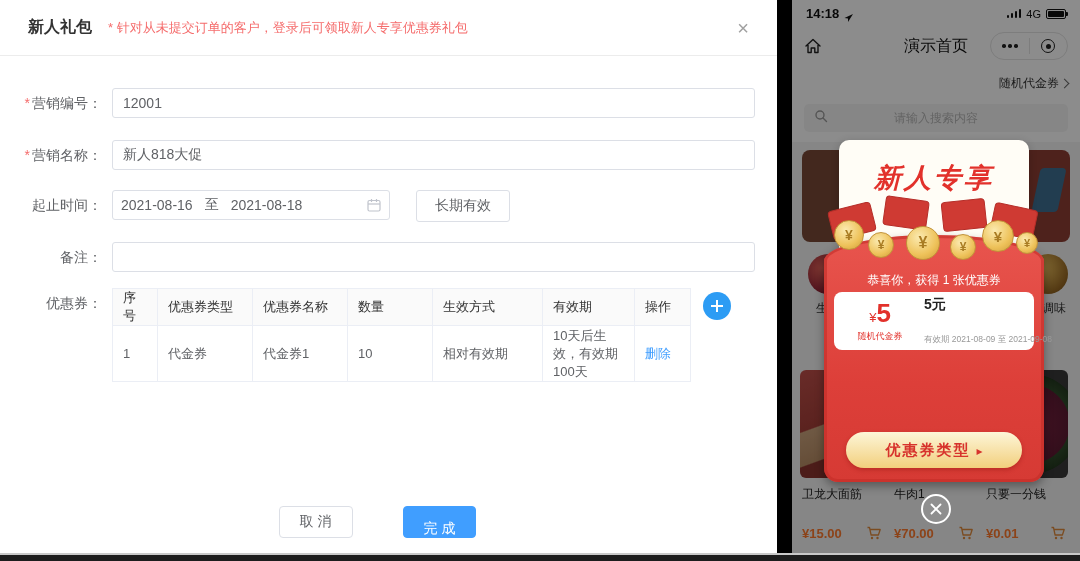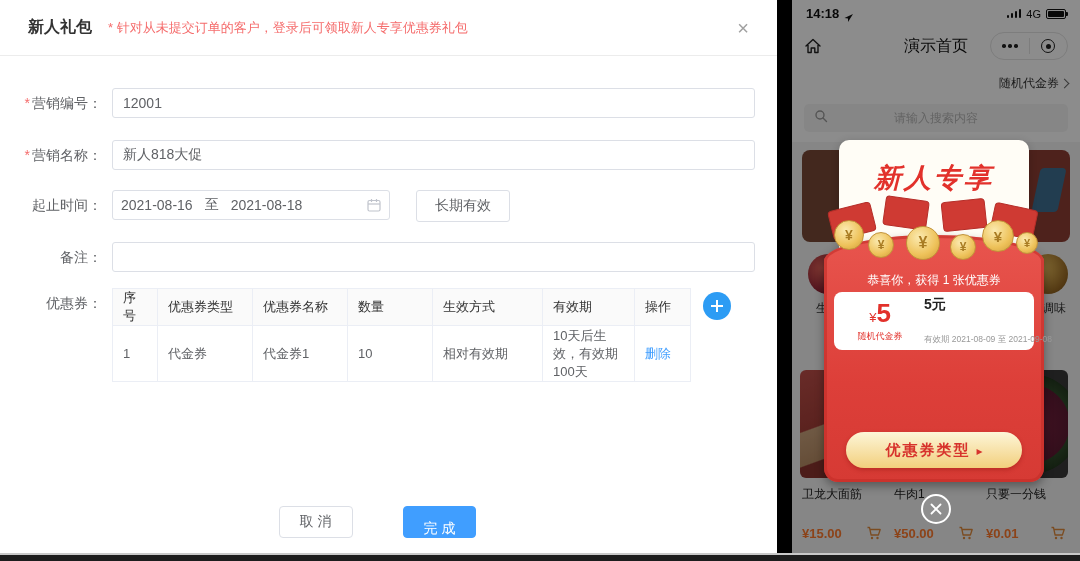--- a/index.html
+++ b/index.html
@@ -312,21 +312,21 @@
               <circle cx="6" cy="13" r="1.2" fill="#e08a3c"></circle>
               <circle cx="11.5" cy="13" r="1.2" fill="#e08a3c"></circle>
             </svg>
         </span>
       </div>
     </div>
     <div class="product p2">
       <div class="p-img pi2"></div>
       <div class="p-name">牛肉1</div>
       <div class="p-price-row">
-        <span class="p-price">¥50.00</span>
+        <span class="p-price">¥70.00</span>
         <span class="cart-icon">
           <svg width="16" height="16" viewBox="0 0 16 16">
               <path d="M1.5 2.5 h2 l1.6 7.5 h7.3 l1.8 -5.5 h-10" fill="none" stroke="#e08a3c" stroke-width="1.3" stroke-linejoin="round"></path>
               <circle cx="6" cy="13" r="1.2" fill="#e08a3c"></circle>
               <circle cx="11.5" cy="13" r="1.2" fill="#e08a3c"></circle>
             </svg>
         </span>
       </div>
     </div>
     <div class="product p3">

